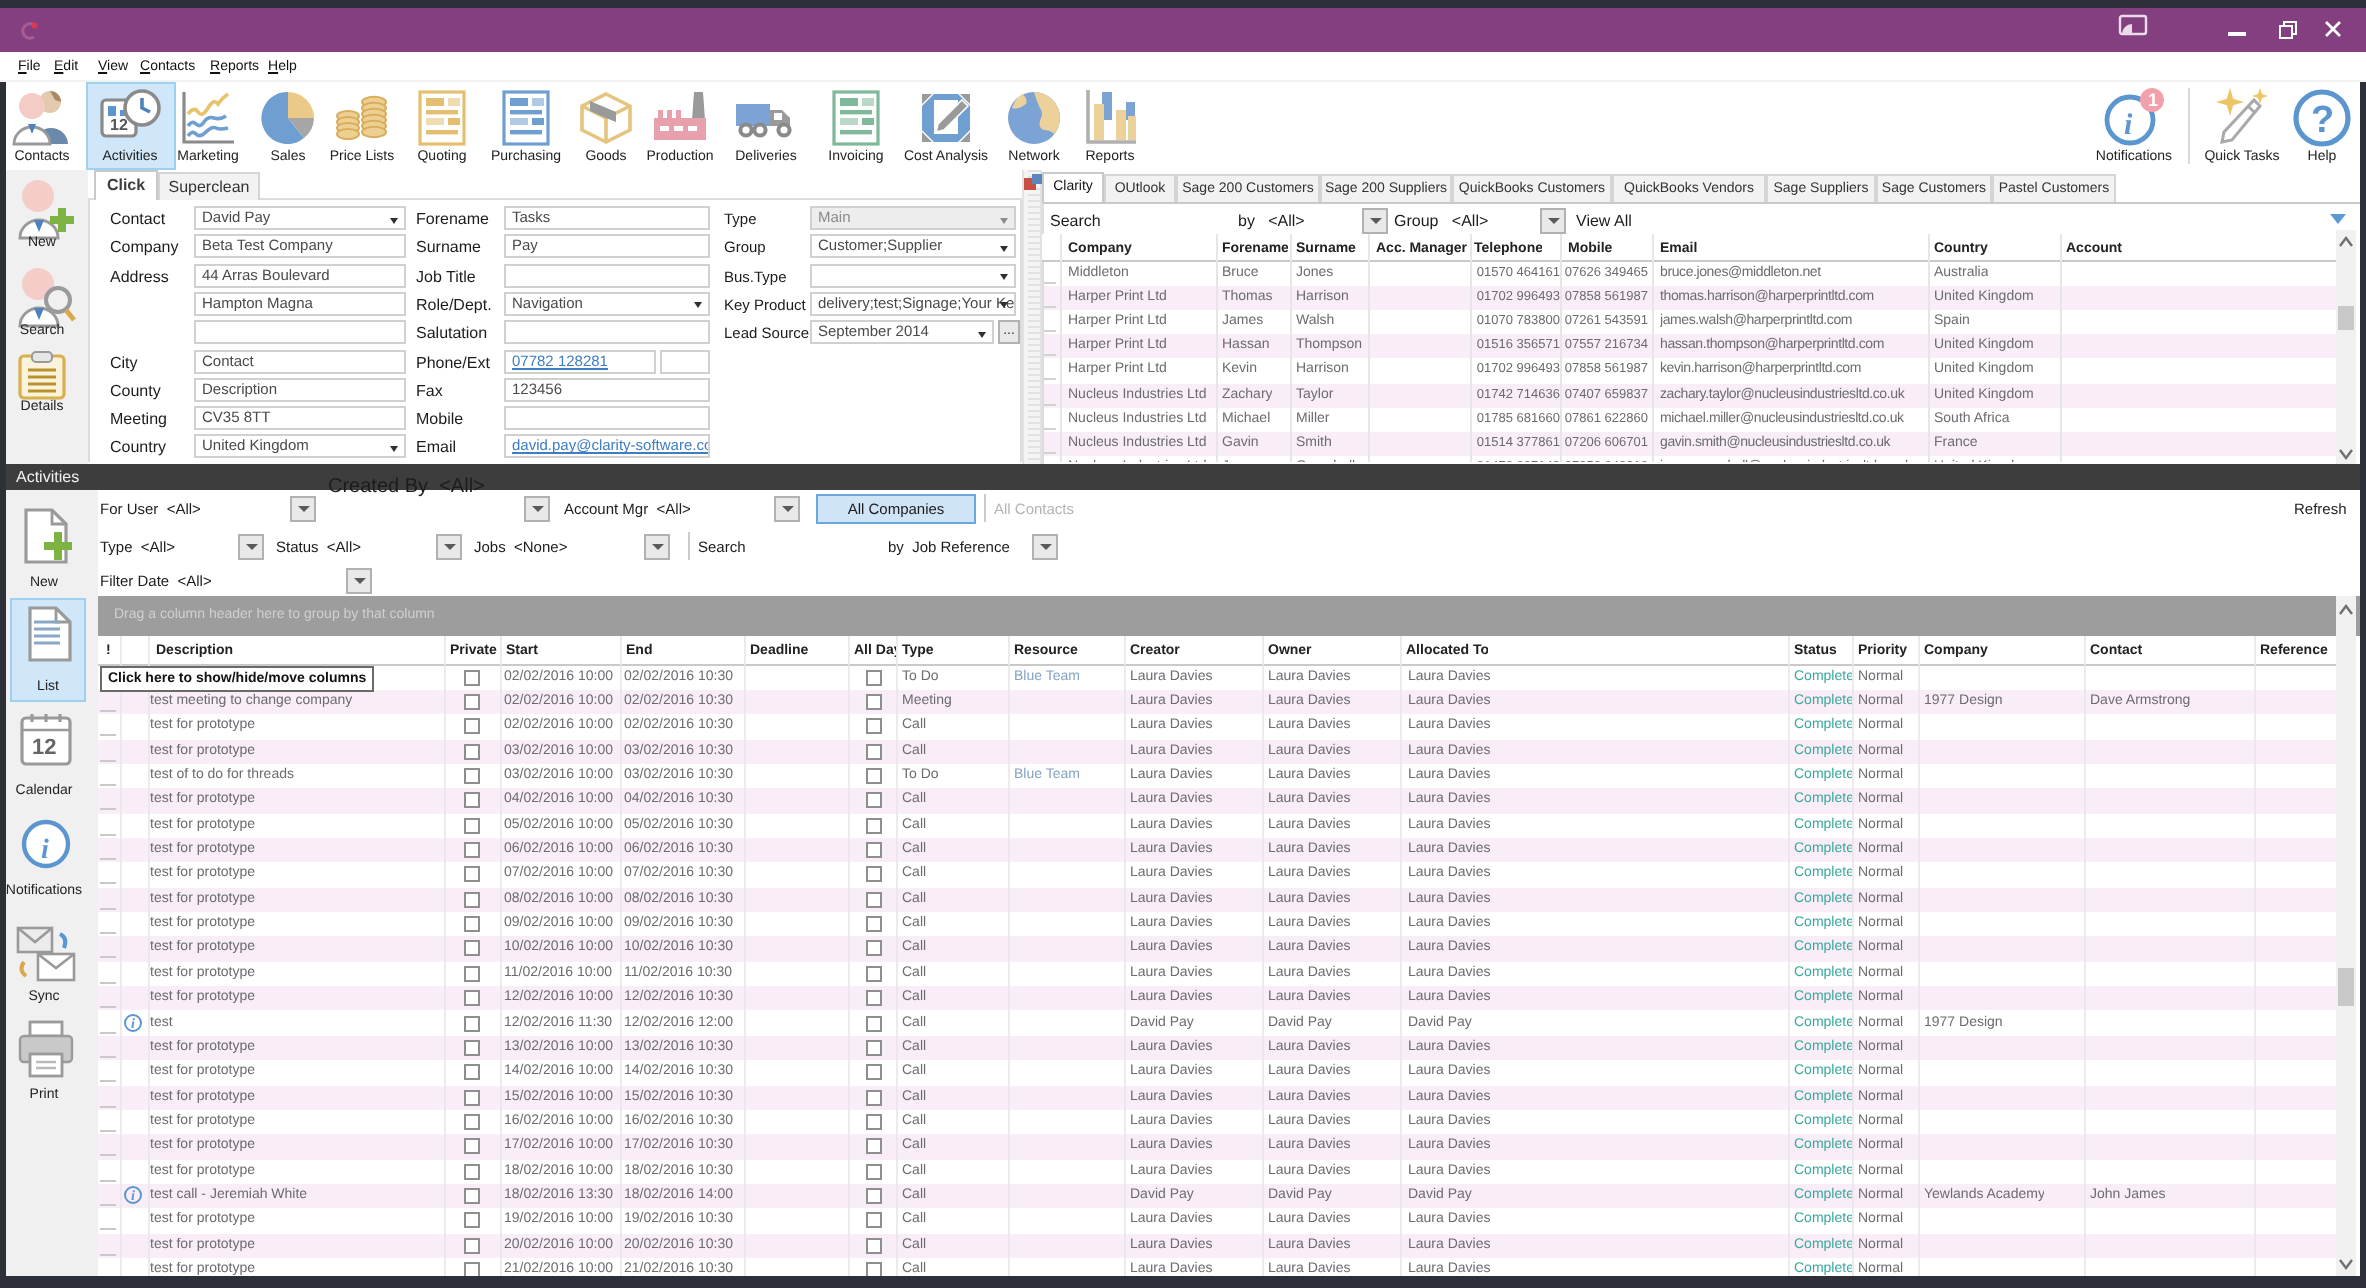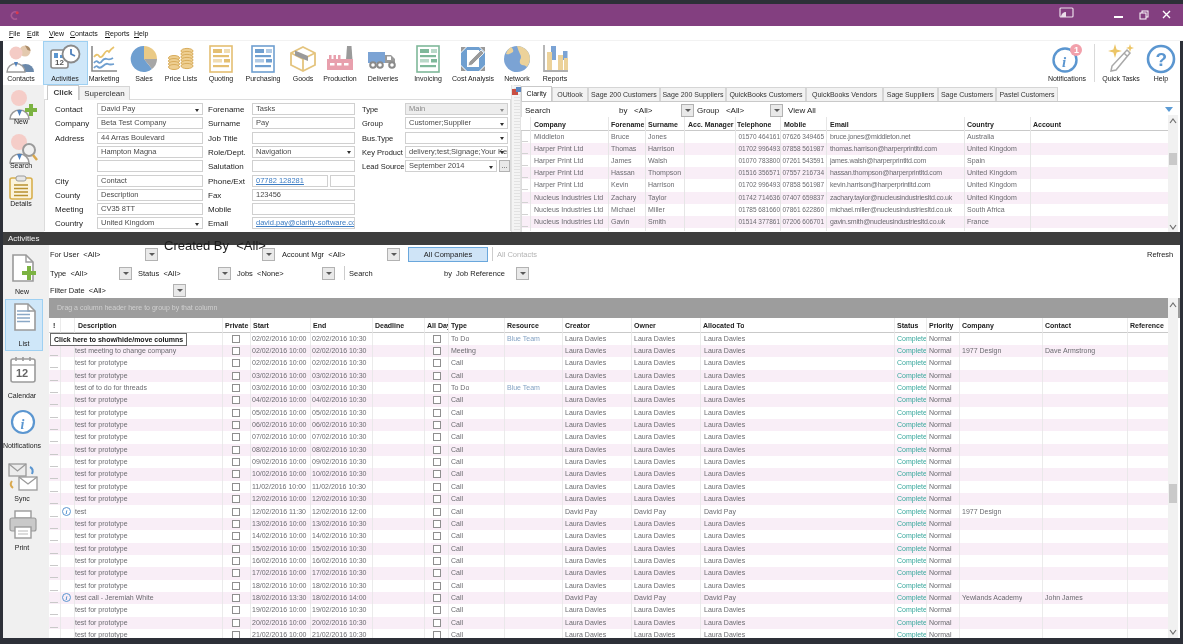--- a/index.html
+++ b/index.html
@@ -447,21 +447,21 @@
 <svg class="ico" style="left:9px;top:510px" width="28" height="30" viewBox="0 0 28 30">
 <rect x="6" y="1" width="16" height="7" fill="#fff" stroke="#9a9a9a" stroke-width="1.4"></rect>
 <rect x="1" y="8" width="26" height="13" rx="2" fill="#c9c9c9" stroke="#9a9a9a" stroke-width="1.2"></rect>
 <rect x="6" y="17" width="16" height="11" fill="#fff" stroke="#9a9a9a" stroke-width="1.4"></rect>
 <path d="M9 21 h10 M9 24 h10" stroke="#b9b9b9" stroke-width="1.2"></path>
   </svg>
 <div class="tbl" style="left:2px;top:544px;width:40px">Print</div>
 <div class="abs" style="left:49px;top:245px;width:1131px;height:53px;background:#fff"></div>
 <div class="lbl" style="left:50px;top:250px;color:#1c1c1c;font-size:7.5px">For User &nbsp;&lt;All&gt;</div>
 <div class="ddb" style="left:145px;top:248px"></div>
-<div class="lbl" style="left:164px;top:238px;color:#1c1c1c;font-size:13px">Created By &nbsp;&lt;All&gt;</div>
+<div class="lbl" style="left:164px;top:238px;color:#1c1c1c;font-size:10px">Created By &nbsp;&lt;All&gt;</div>
 <div class="ddb" style="left:262px;top:248px"></div>
 <div class="lbl" style="left:282px;top:250px;color:#1c1c1c;font-size:7.5px">Account Mgr &nbsp;&lt;All&gt;</div>
 <div class="ddb" style="left:387px;top:248px"></div>
 <div class="abs" style="left:408px;top:246.5px;width:80px;height:15px;background:#cfe4f7;border:1px solid #6aa7dc;font-size:7.5px;line-height:13.5px;text-align:center;color:#1c1c1c">All Companies</div>
 <div class="abs" style="left:492px;top:247px;width:1px;height:14px;background:#cccccc"></div>
 <div class="lbl" style="left:497px;top:250px;color:#b4b4b4;font-size:7.5px">All Contacts</div>
 <div class="lbl" style="left:1147px;top:250px;color:#1c1c1c;font-size:7.5px">Refresh</div>
 <div class="lbl" style="left:50px;top:269px;color:#1c1c1c;font-size:7.5px">Type &nbsp;&lt;All&gt;</div>
 <div class="ddb" style="left:119px;top:267px"></div>
 <div class="lbl" style="left:138px;top:269px;color:#1c1c1c;font-size:7.5px">Status &nbsp;&lt;All&gt;</div>

